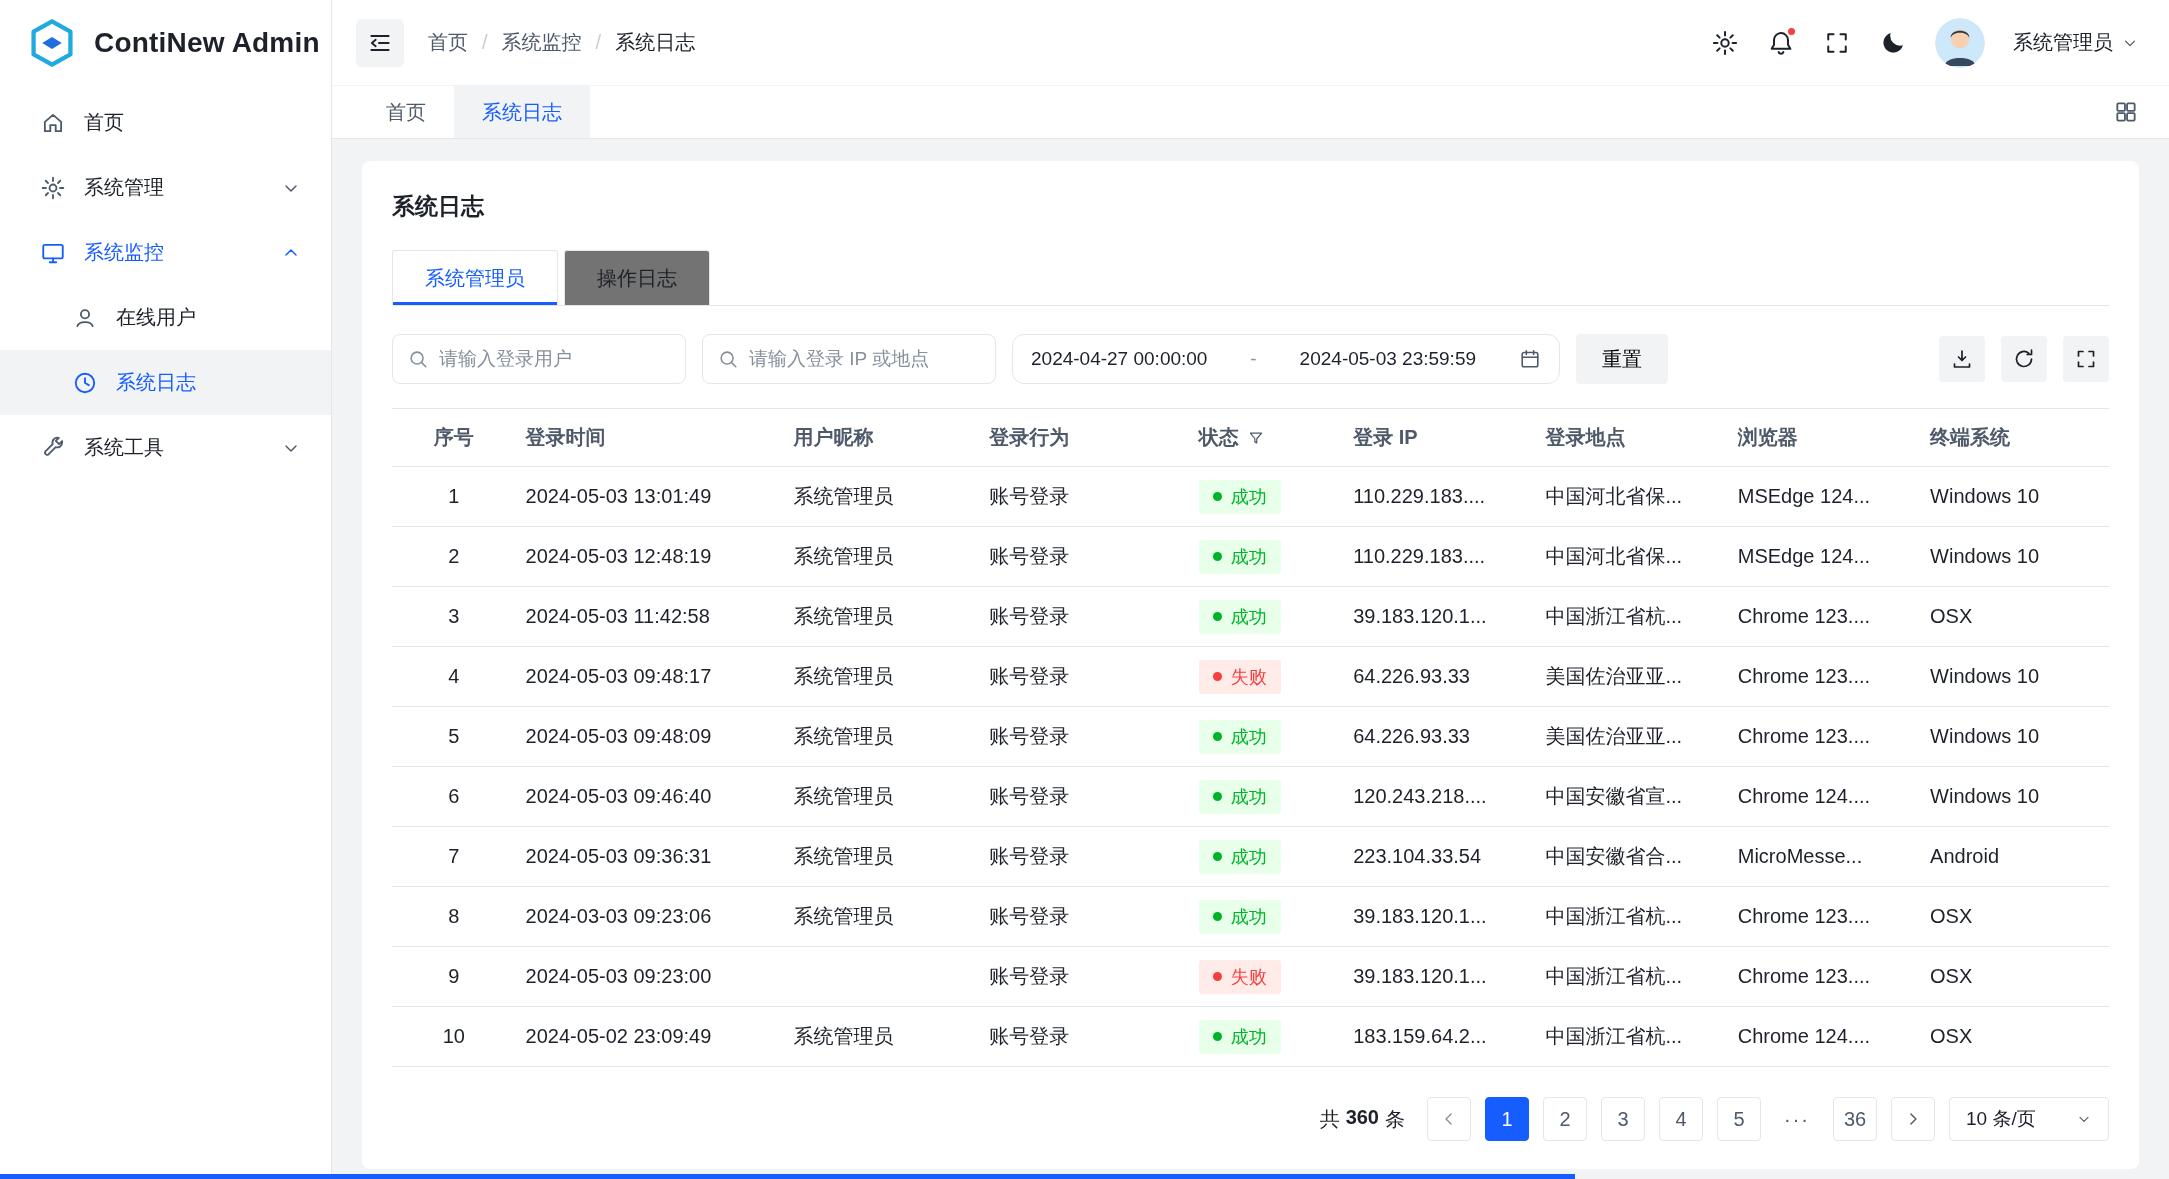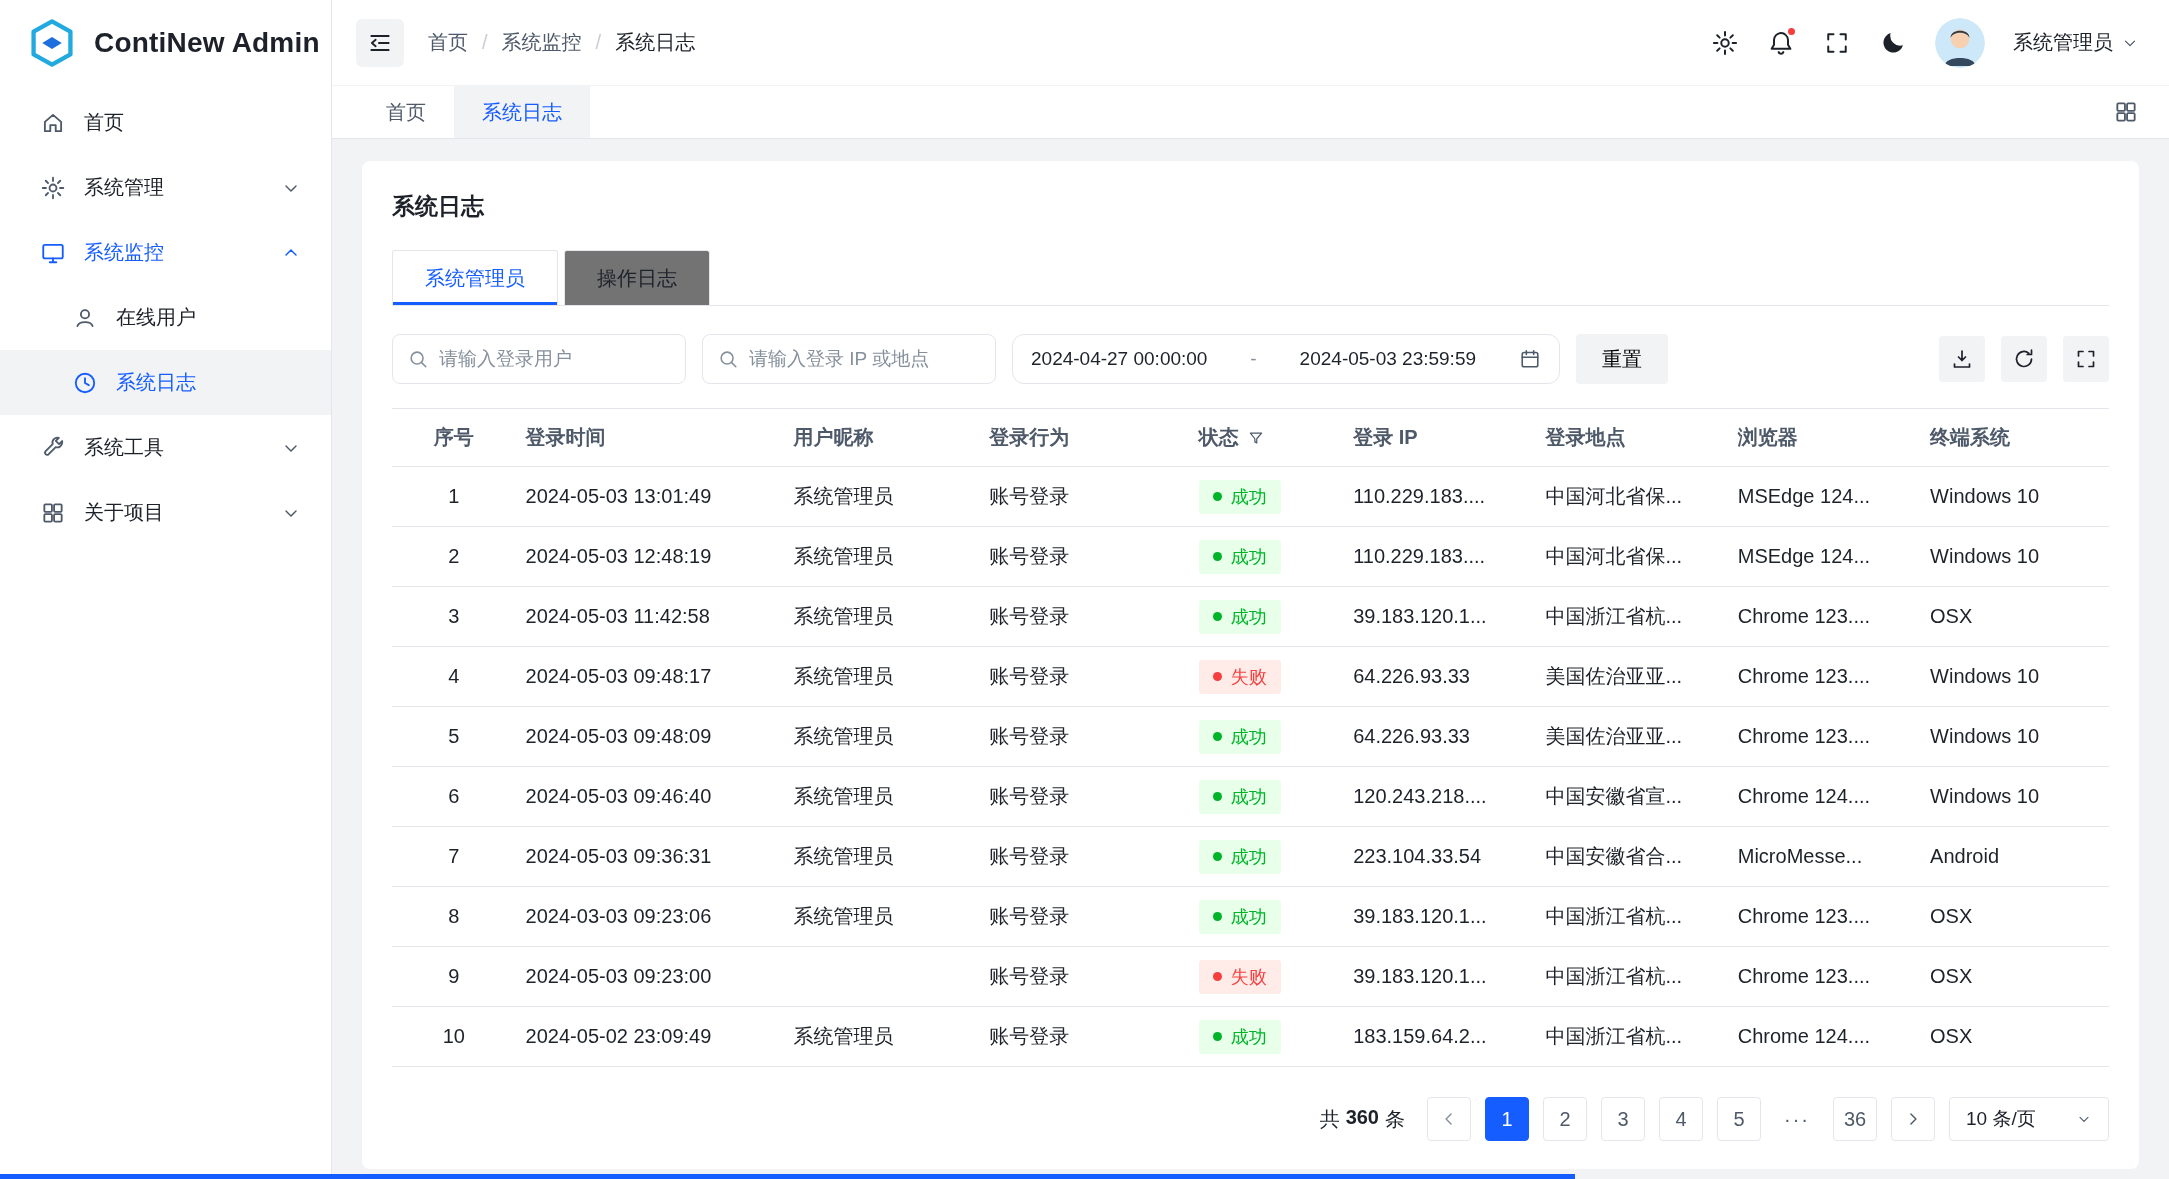--- a/index.html
+++ b/index.html
@@ -176,36 +176,20 @@
           </span>
         <span class="nlabel" data-interactable="false">系统日志</span>
       </div>
       <div class="nav-item" data-interactable="true">
         <span class="nico" data-interactable="false">
             <svg class="ic" viewBox="0 0 24 24">
               <path d="M20.5 6.8a4.6 4.6 0 0 1-6 4.4l-6.7 6.7a2 2 0 0 1-2.8-2.8l6.7-6.7a4.6 4.6 0 0 1 5.7-5.8L14.6 5.4l3 3 2.8-2.8c.1.4.1.8.1 1.2z"></path>
             </svg>
           </span>
         <span class="nlabel" data-interactable="false">系统工具</span>
-        <span class="chev" data-interactable="false">
-            <svg class="ic ic-sm" viewBox="0 0 24 24">
-              <path d="M6 9.5l6 6 6-6"></path>
-            </svg>
-          </span>
-      </div>
-      <div class="nav-item" data-interactable="true">
-        <span class="nico" data-interactable="false">
-            <svg class="ic" viewBox="0 0 24 24">
-              <rect x="4" y="4" width="7" height="7" rx="1"></rect>
-              <rect x="13" y="4" width="7" height="7" rx="1"></rect>
-              <rect x="4" y="13" width="7" height="7" rx="1"></rect>
-              <rect x="13" y="13" width="7" height="7" rx="1"></rect>
-            </svg>
-          </span>
-        <span class="nlabel" data-interactable="false">关于项目</span>
         <span class="chev" data-interactable="false">
             <svg class="ic ic-sm" viewBox="0 0 24 24">
               <path d="M6 9.5l6 6 6-6"></path>
             </svg>
           </span>
       </div>
     </nav>
   </aside>
 
   <div class="main" data-interactable="false">

